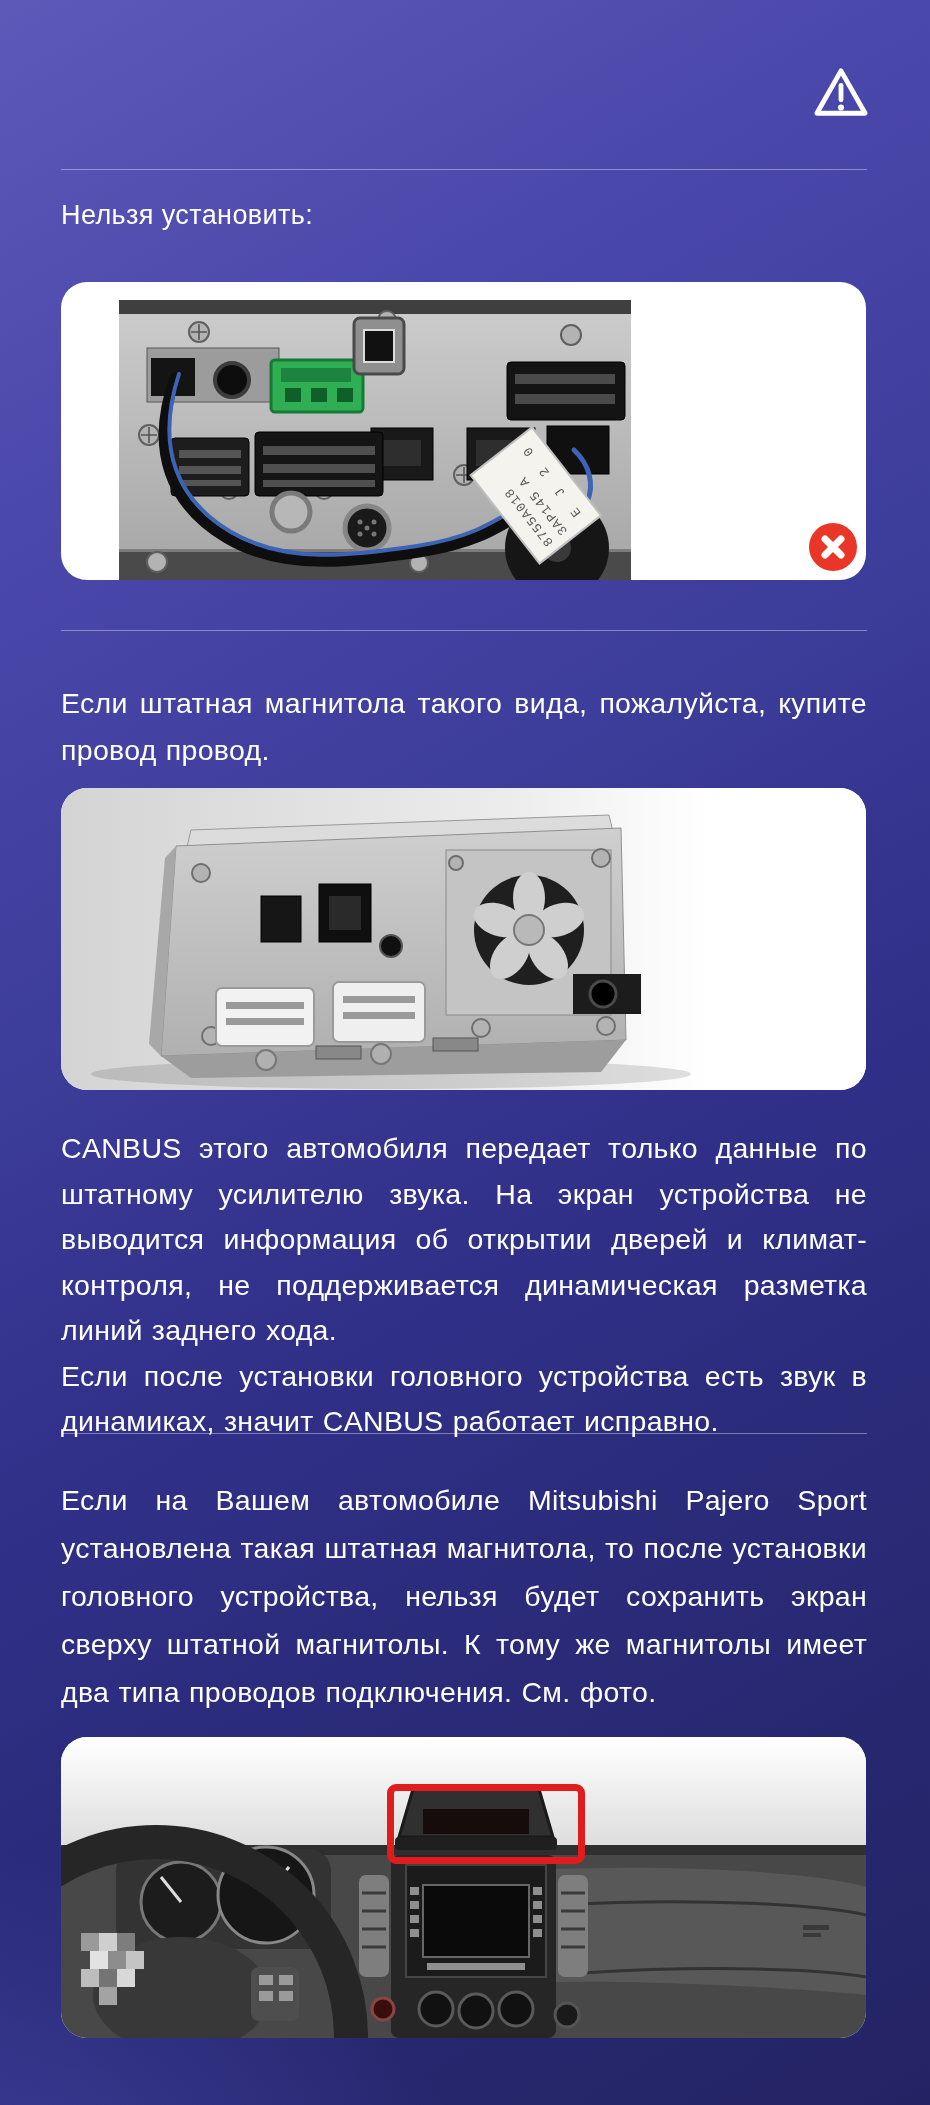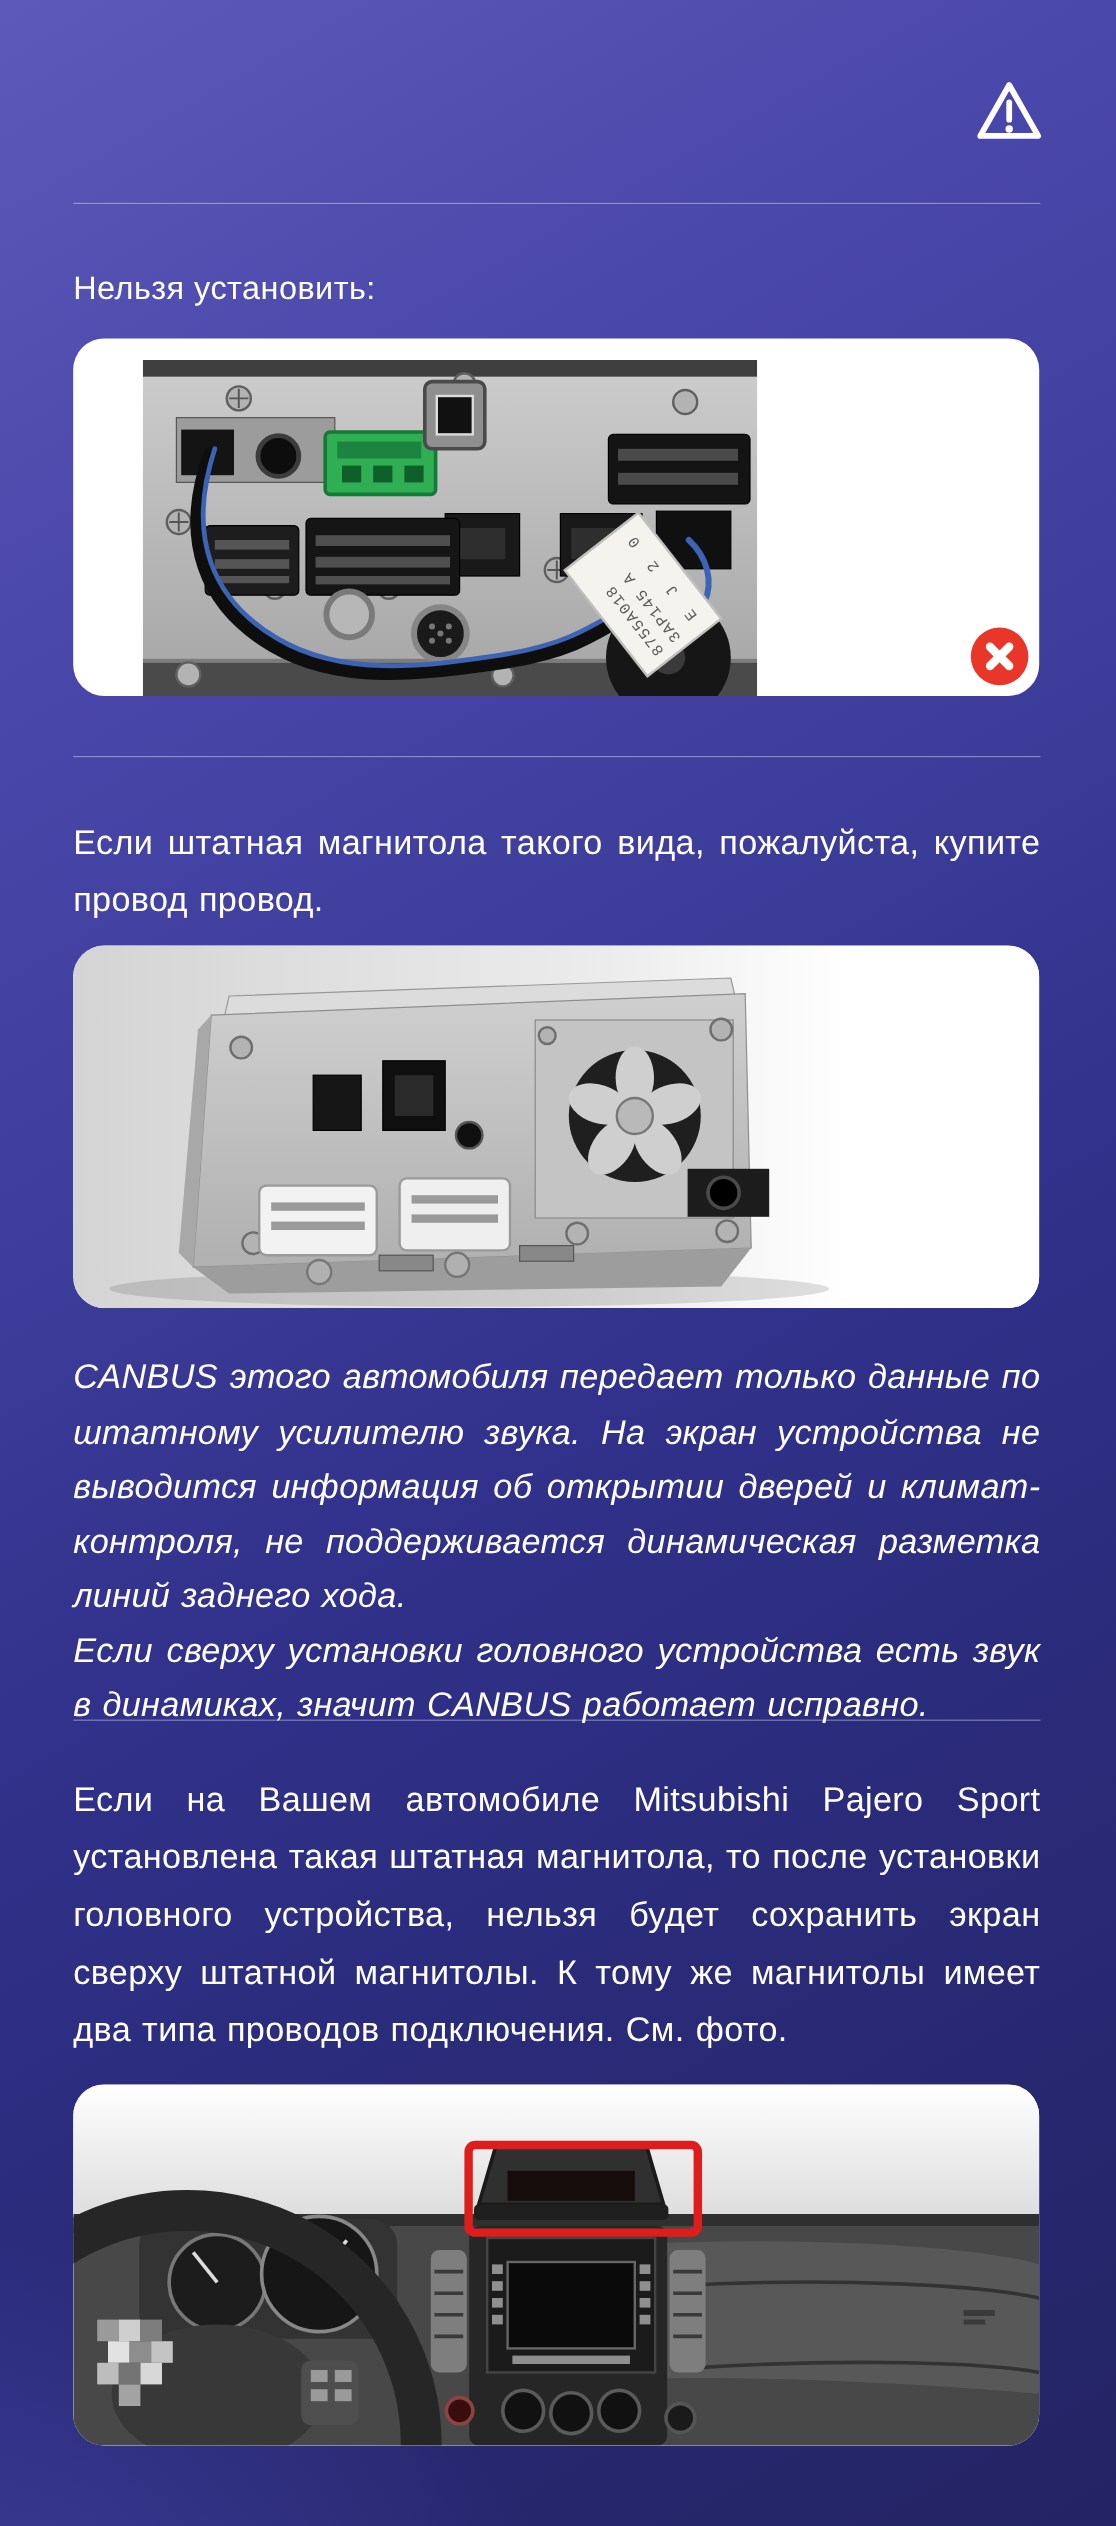--- a/index.html
+++ b/index.html
@@ -7,34 +7,34 @@
     position:relative;width:930px;height:2105px;overflow:hidden;
     font-family:"Liberation Sans","DejaVu Sans",sans-serif;color:#ffffff;
     background:
       radial-gradient(900px 700px at -5% 108%, rgba(82,82,192,.55), rgba(82,82,192,0) 60%),
       linear-gradient(150deg,#5d59b9 0%,#4b48ab 20%,#3d3d9b 40%,#303089 58%,#2a2a78 75%,#232364 100%);
   }
   .title{position:absolute;left:61px;top:60px;font-size:55px;font-weight:bold;letter-spacing:1px;}
   .warn-icon{position:absolute;left:812px;top:66px;width:58px;height:54px;}
   .divider{position:absolute;left:61px;width:806px;height:1px;background:rgba(255,255,255,.38);}
   .hr1{top:169px}.hr2{top:630px}.hr3{top:1433px}
-  .subtitle{position:absolute;left:61px;top:225px;font-size:27px;letter-spacing:.4px;}
+  .subtitle{position:absolute;left:61px;top:200px;font-size:27px;letter-spacing:.4px;}
   .card{position:absolute;left:61px;width:805px;background:#ffffff;border-radius:26px;overflow:hidden;}
   .card1{top:282px;height:298px;}
   .card2{top:788px;height:302px;}
   .card3{top:1737px;height:301px;}
   .photo1{position:absolute;left:58px;top:18px;width:512px;height:280px;}
   .fill-photo{position:absolute;left:0;top:0;width:100%;height:100%;}
   .x-badge{position:absolute;right:9px;bottom:9px;width:48px;height:48px;border-radius:50%;
     background:#ea3529;display:flex;align-items:center;justify-content:center;}
   .para{position:absolute;left:61px;width:806px;font-size:28.5px;line-height:46px;
     text-align:justify;letter-spacing:.3px;word-spacing:1px;}
   .wire-note{top:680px;line-height:47px;}
   .canbus{top:1126px;line-height:45.5px;}
-  .canbus p{margin:0;font-style:italic;}
+  .canbus p{margin:0;}
   .pajero{top:1476px;line-height:48px;}
   .highlight-rect{position:absolute;left:326px;top:47px;width:198px;height:80px;
     border:7px solid #df1d1d;border-radius:9px;box-sizing:border-box;}
 </style>
 </head>
 <body>
 
 <div class="page">
 
 
@@ -223,21 +223,21 @@
       <rect x="512" y="186" width="68" height="40" fill="#1c1c1c"></rect>
       <circle cx="542" cy="206" r="13" fill="#000" stroke="#4a4a4a" stroke-width="3"></circle>
 
       <rect x="255" y="258" width="45" height="13" fill="#888" stroke="#555"></rect>
       <rect x="372" y="250" width="45" height="13" fill="#888" stroke="#555"></rect>
     </svg>
   </div>
 
   <div class="para canbus">
     <p>CANBUS этого автомобиля передает только данные по штатному усилителю звука. На экран устройства не выводится информация об открытии дверей и климат-контроля, не поддерживается динамическая разметка линий заднего хода.</p>
-    <p>Если сверху установки головного устройства есть звук в динамиках, значит CANBUS работает исправно.</p>
+    <p>Если после установки головного устройства есть звук в динамиках, значит CANBUS работает исправно.</p>
   </div>
 
   <div class="divider hr3"></div>
 
   <div class="para pajero">Если на Вашем автомобиле Mitsubishi Pajero Sport установлена такая штатная магнитола, то после установки головного устройства, нельзя будет сохранить экран сверху штатной магнитолы. К тому же магнитолы имеет два типа проводов подключения. См. фото.</div>
 
   <div class="card card3">
     <svg class="fill-photo" viewBox="0 0 805 301" preserveAspectRatio="none">
       <defs>
         <linearGradient id="sky" x1="0" y1="0" x2="0" y2="1">

